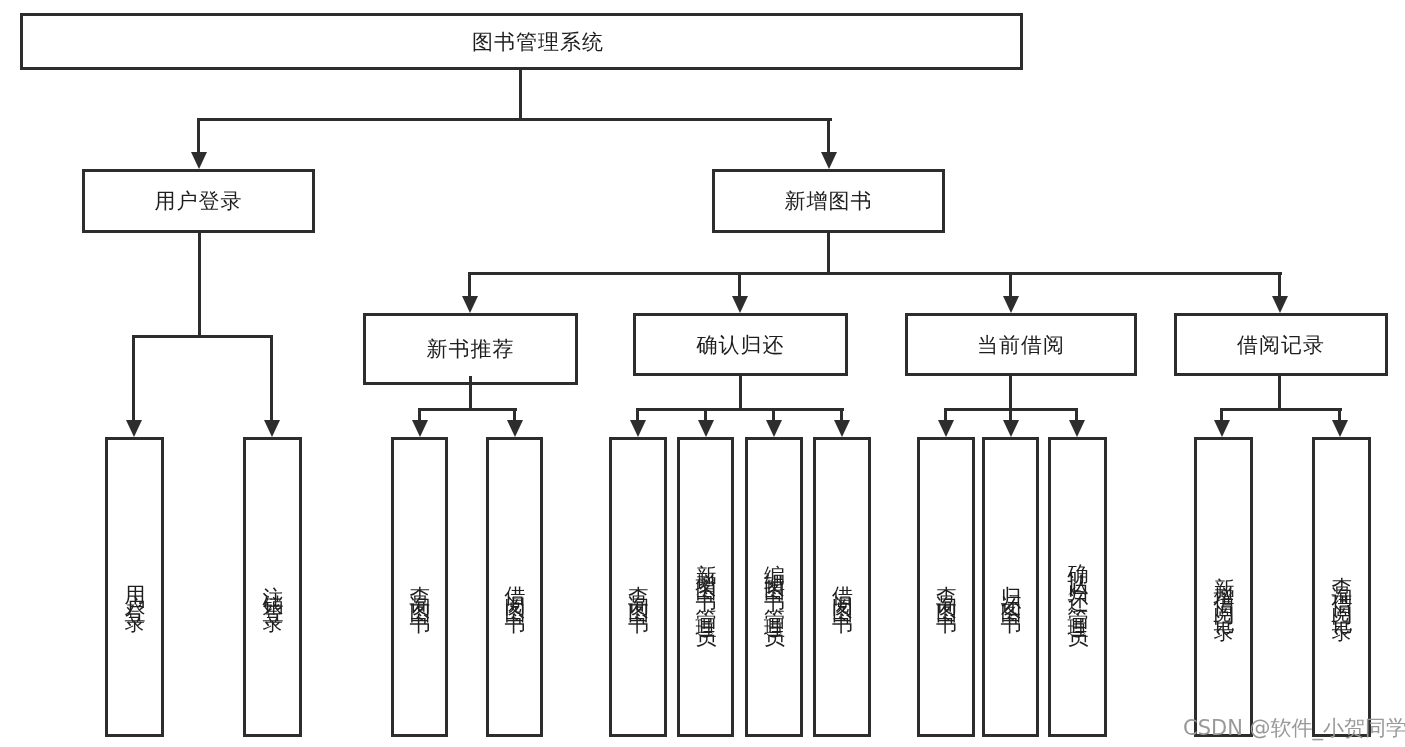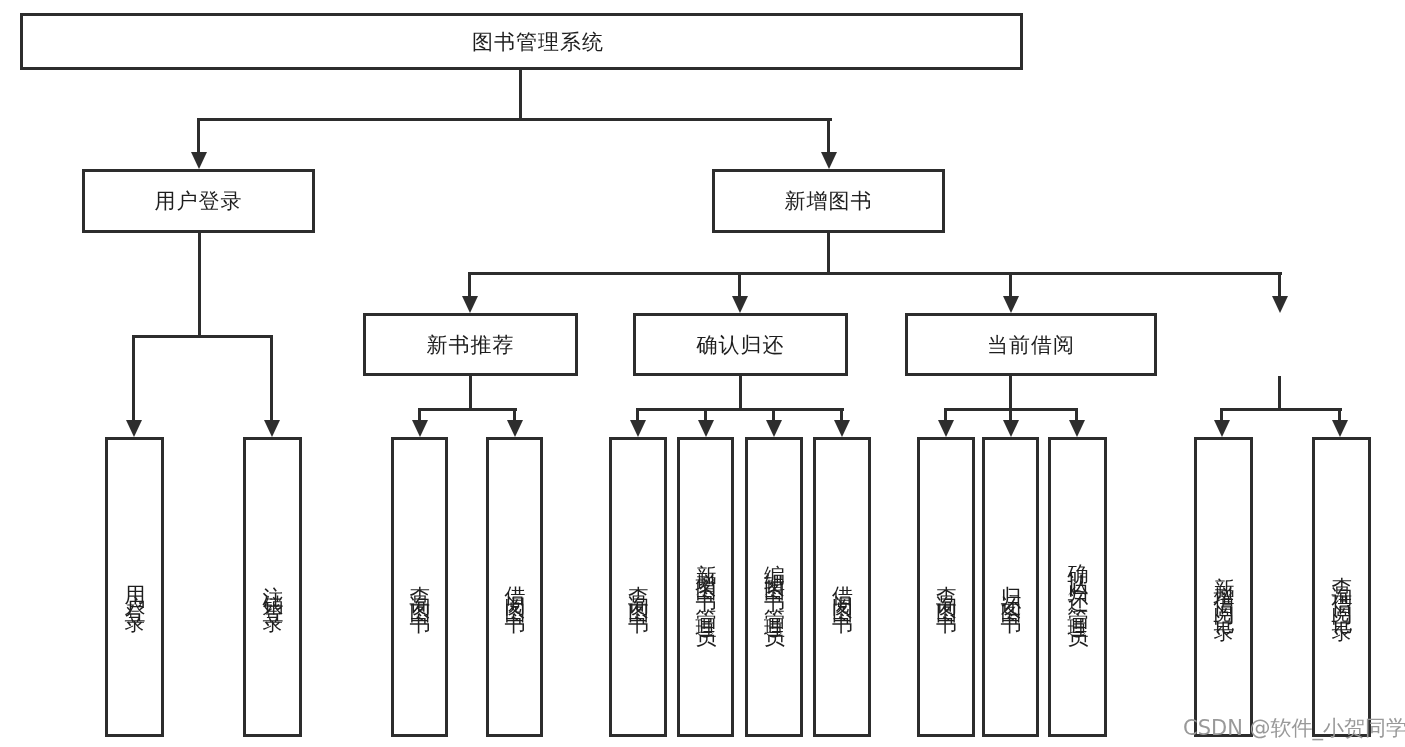--- a/index.html
+++ b/index.html
@@ -72,28 +72,31 @@
   <div class="arrow" style="left:132px; top:335px; height:85px;"></div>
   <div class="arrow" style="left:270px; top:335px; height:85px;"></div>
 
   <div class="vline" style="left:827px; top:233px; height:42px;"></div>
   <div class="hline" style="left:468px; top:272px; width:814px;"></div>
   <div class="arrow" style="left:468px; top:272px; height:24px;"></div>
   <div class="arrow" style="left:738px; top:272px; height:24px;"></div>
   <div class="arrow" style="left:1009px; top:272px; height:24px;"></div>
   <div class="arrow" style="left:1278px; top:272px; height:24px;"></div>
 
-  <div class="node" style="left:363px; top:313px; width:215px; height:63px;">
+  <div class="node" style="left:363px; top:313px; width:215px; height:72px;">
     <span>新书推荐</span>
   </div>
   <div class="node" style="left:633px; top:313px; width:215px; height:63px;">
     <span>确认归还</span>
   </div>
-  <div class="node" style="left:905px; top:313px; width:252px; height:63px;">
+  <div class="node" style="left:905px; top:313px; width:232px; height:63px;">
     <span>当前借阅</span>
+  </div>
+  <div class="node" style="left:1174px; top:313px; width:214px; height:63px;">
+    <span>借阅记录</span>
   </div>
 
   <div class="vline" style="left:469px; top:376px; height:33px;"></div>
   <div class="hline" style="left:418px; top:408px; width:99px;"></div>
   <div class="arrow" style="left:418px; top:408px; height:12px;"></div>
   <div class="arrow" style="left:513px; top:408px; height:12px;"></div>
 
   <div class="vline" style="left:739px; top:376px; height:33px;"></div>
   <div class="hline" style="left:636px; top:408px; width:208px;"></div>
   <div class="arrow" style="left:636px; top:408px; height:12px;"></div>

